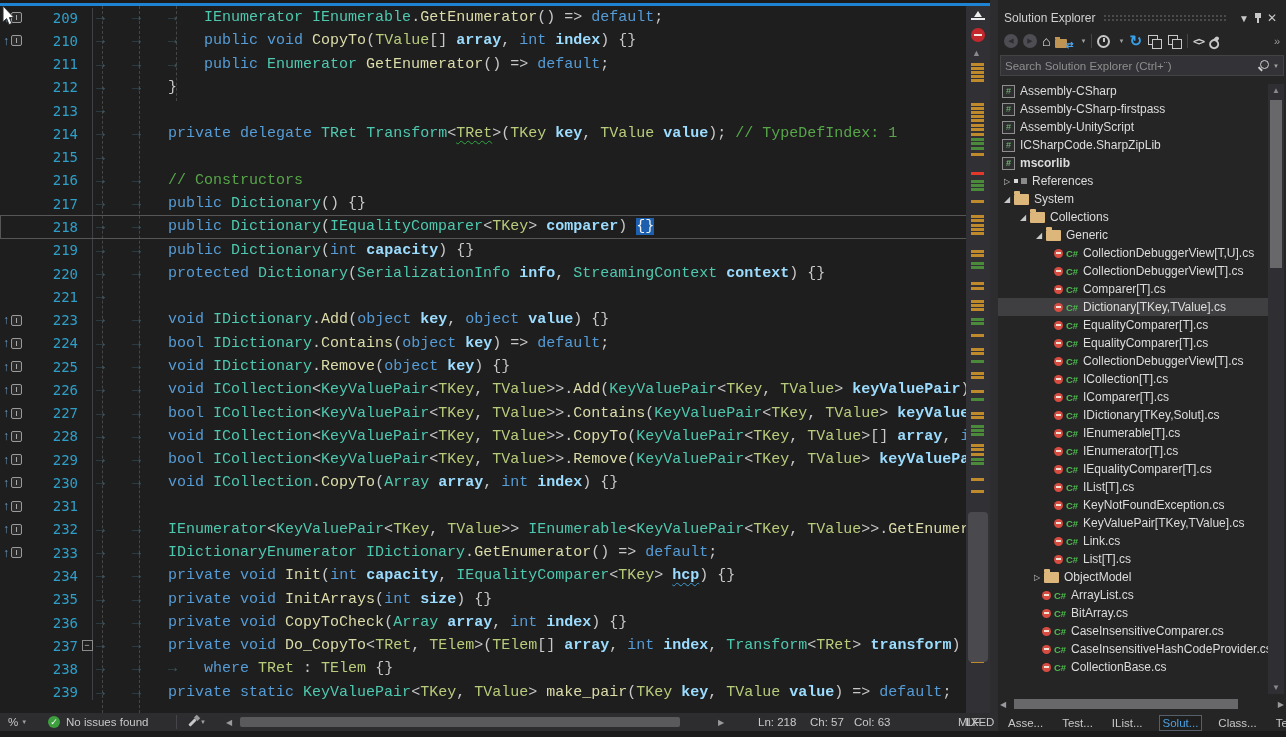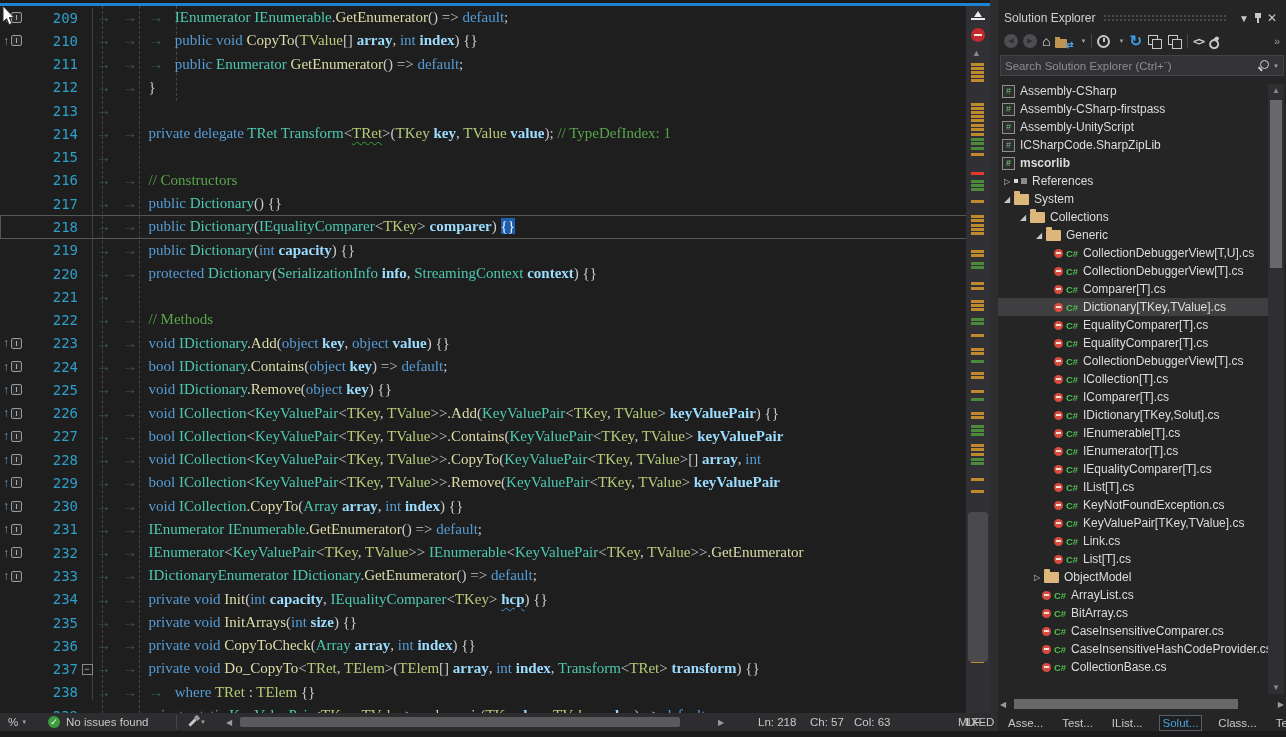--- a/index.html
+++ b/index.html
@@ -19,21 +19,21 @@
   .code-row.cur { box-shadow: inset 0 0 0 1px #565656; }
   .micons { width:36px; padding-left:3px; display:flex; align-items:center; gap:2px; flex:none; }
   .ref-arrow { color:#6a9bc3; font-size:12px; font-weight:bold; line-height:1; }
   .ref-box { width:11px; height:11px; border:1px solid #9a9a9a; background:#2a2a2a; color:#cfcfcf;
              font-size:8px; line-height:9px; text-align:center; border-radius:2px; }
   .lnum { width:42px; flex:none; text-align:right; color:#2e9fc9;
           font-family:"DejaVu Sans Mono",monospace; font-size:14px; }
   .foldc { width:18px; flex:none; display:flex; justify-content:center; }
   .fold-box { width:11px; height:11px; border:1px solid #8a8a8a; background:#1e1e1e; color:#c8c8c8;
               font-size:9px; line-height:8px; text-align:center; }
-  pre.lcode { font-family:Liberation Serif, serif; font-size:15px; line-height:23.27px;
+  pre.lcode { font-family:Liberation Mono, monospace; font-size:15px; line-height:23.27px;
               white-space:pre; color:#c8c8c8; }
   .tk-w { color:#3a5965; }
   .tk-k { color:#569cd6; }
   .tk-t { color:#4ec9b0; }
   .tk-g { color:#b8cc7b; }
   .tk-m { color:#dcdcaa; }
   .tk-p { color:#9cdcfe; font-weight:bold; }
   .tk-n { color:#c8c8c8; }
   .tk-c { color:#57a64a; }
   .tk-s { background:#1b5fae; color:#f0f0f0; }
@@ -230,26 +230,20 @@
             <span class="foldc"></span>
             <pre class="lcode"><span class="tk-w">→   </span><span class="tk-w">→   </span><span class="tk-k">protected</span><span class="tk-n"> </span><span class="tk-t">Dictionary</span><span class="tk-n">(</span><span class="tk-t">SerializationInfo</span><span class="tk-n"> </span><span class="tk-p">info</span><span class="tk-n">, </span><span class="tk-t">StreamingContext</span><span class="tk-n"> </span><span class="tk-p">context</span><span class="tk-n">) {}</span></pre>
           </div>
           <div class="code-row">
             <span class="micons"></span>
             <span class="lnum">221</span>
             <span class="foldc"></span>
             <pre class="lcode"><span class="tk-w">→   </span></pre>
           </div>
           <div class="code-row">
-            <span class="micons"></span>
-            <span class="lnum">222</span>
-            <span class="foldc"></span>
-            <pre class="lcode"><span class="tk-w">→   </span><span class="tk-w">→   </span><span class="tk-c">// Methods</span></pre>
-          </div>
-          <div class="code-row">
             <span class="micons">
               <span class="ref-arrow">↑</span>
               <span class="ref-box">I</span>
             </span>
             <span class="lnum">223</span>
             <span class="foldc"></span>
             <pre class="lcode"><span class="tk-w">→   </span><span class="tk-w">→   </span><span class="tk-k">void</span><span class="tk-n"> </span><span class="tk-t">IDictionary</span><span class="tk-n">.</span><span class="tk-m">Add</span><span class="tk-n">(</span><span class="tk-k">object</span><span class="tk-n"> </span><span class="tk-p">key</span><span class="tk-n">, </span><span class="tk-k">object</span><span class="tk-n"> </span><span class="tk-p">value</span><span class="tk-n">) {}</span></pre>
           </div>
           <div class="code-row">
             <span class="micons">
@@ -314,21 +308,20 @@
             <span class="foldc"></span>
             <pre class="lcode"><span class="tk-w">→   </span><span class="tk-w">→   </span><span class="tk-k">void</span><span class="tk-n"> </span><span class="tk-t">ICollection</span><span class="tk-n">.</span><span class="tk-m">CopyTo</span><span class="tk-n">(</span><span class="tk-t">Array</span><span class="tk-n"> </span><span class="tk-p">array</span><span class="tk-n">, </span><span class="tk-k">int</span><span class="tk-n"> </span><span class="tk-p">index</span><span class="tk-n">) {}</span></pre>
           </div>
           <div class="code-row">
             <span class="micons">
               <span class="ref-arrow">↑</span>
               <span class="ref-box">I</span>
             </span>
             <span class="lnum">231</span>
             <span class="foldc"></span>
-            <pre class="lcode"><span class="tk-w">→   </span><span class="tk-w">→   </span><span class="tk-t">IEnumerator</span><span class="tk-n"> </span><span class="tk-t">IEnumerable</span><span class="tk-n">.</span><span class="tk-m">GetEnumerator</span><span class="tk-n">() =&gt; </span><span class="tk-k">default</span><span class="tk-n">;</span></pre>
           </div>
           <div class="code-row">
             <span class="micons">
               <span class="ref-arrow">↑</span>
               <span class="ref-box">I</span>
             </span>
             <span class="lnum">232</span>
             <span class="foldc"></span>
             <pre class="lcode"><span class="tk-w">→   </span><span class="tk-w">→   </span><span class="tk-t">IEnumerator</span><span class="tk-n">&lt;</span><span class="tk-t">KeyValuePair</span><span class="tk-n">&lt;</span><span class="tk-g">TKey</span><span class="tk-n">, </span><span class="tk-g">TValue</span><span class="tk-n">&gt;&gt; </span><span class="tk-t">IEnumerable</span><span class="tk-n">&lt;</span><span class="tk-t">KeyValuePair</span><span class="tk-n">&lt;</span><span class="tk-g">TKey</span><span class="tk-n">, </span><span class="tk-g">TValue</span><span class="tk-n">&gt;&gt;.</span><span class="tk-m">GetEnumerator</span></pre>
           </div>

